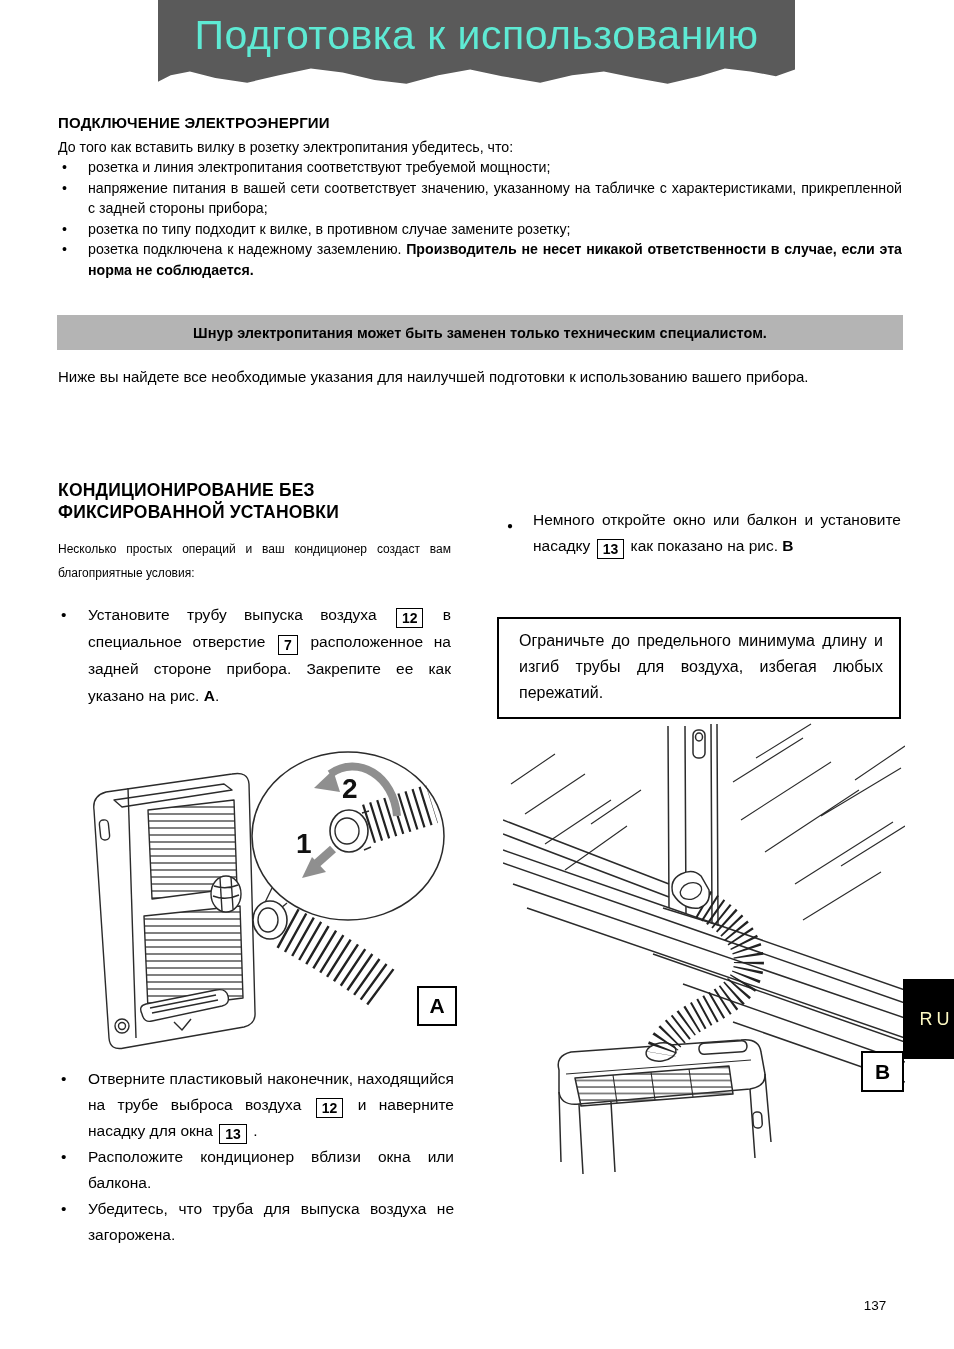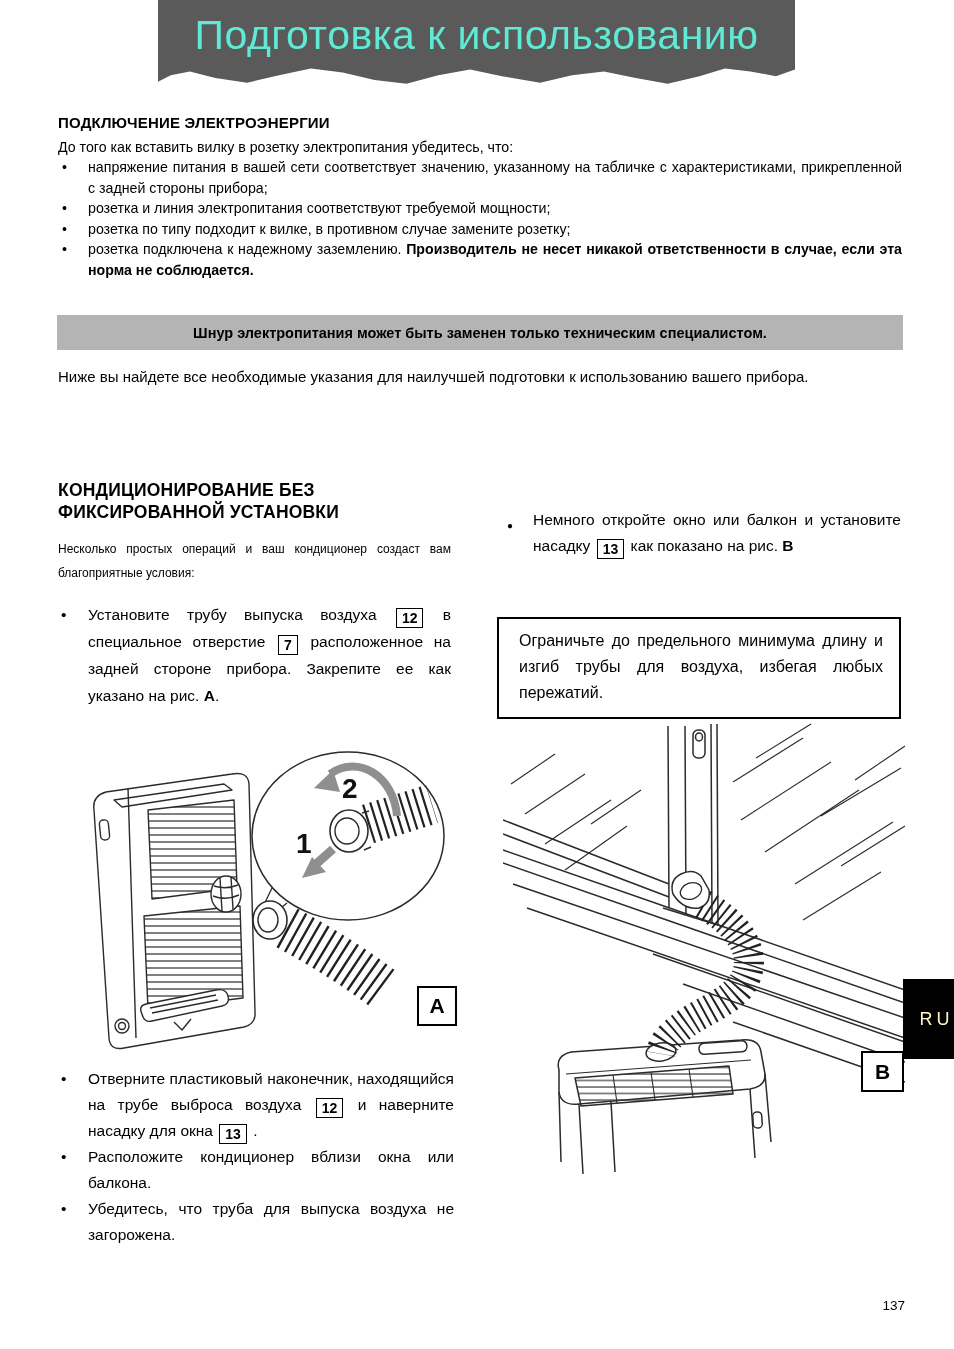--- a/index.html
+++ b/index.html
@@ -72,38 +72,38 @@
   }
   .fig-label-a { left:417px; top:986px; width:36px; height:36px; }
   .fig-label-b { left:861px; top:1051px; width:39px; height:37px; }
 
   .ru-tab {
     left:903px; top:979px; width:51px; height:80px; background:#000;
     color:#fef9c3; display:flex; align-items:center; justify-content:center;
     font-size:18px; letter-spacing:4px; padding-left:16px; box-sizing:border-box;
   }
 
-  .page-num { left:845px; top:1298px; width:60px; text-align:right; font-size:13.5px; }
+  .page-num { left:845px; top:1298px; width:60px; text-align:center; font-size:13.5px; }
 
   .bottom-bullets { left:58px; top:1066px; width:396px; font-size:15.5px; line-height:26px; }
   .bb { position:relative; padding-left:30px; text-align:justify; }
   .bb::before { content:"•"; position:absolute; left:3px; top:0; }
 </style>
 </head>
 <body>
 
 <div class="abs banner">
   <span class="banner-title">Подготовка к использованию</span>
 </div>
 
 <div class="abs s1">
   <div class="s1-heading">ПОДКЛЮЧЕНИЕ ЭЛЕКТРОЭНЕРГИИ</div>
   <div>До того как вставить вилку в розетку электропитания убедитесь, что:</div>
+  <div class="bullet">розетка и линия электропитания соответствуют требуемой мощности;</div>
   <div class="bullet">напряжение питания в вашей сети соответствует значению, указанному на табличке с характеристиками, прикрепленной с задней стороны прибора;</div>
-  <div class="bullet">розетка и линия электропитания соответствуют требуемой мощности;</div>
   <div class="bullet">розетка по типу подходит к вилке, в противном случае замените розетку;</div>
   <div class="bullet"><span>розетка подключена к надежному заземлению. </span><span class="bold-inline">Производитель не несет никакой ответственности в случае, если эта норма не соблюдается.</span></div>
 </div>
 
 <div class="abs notice">
   <span>Шнур электропитания может быть заменен только техническим специалистом.</span>
 </div>
 
 <div class="abs prep">
   <div>Ниже вы найдете все необходимые указания для наилучшей подготовки к использованию вашего прибора.</div>

